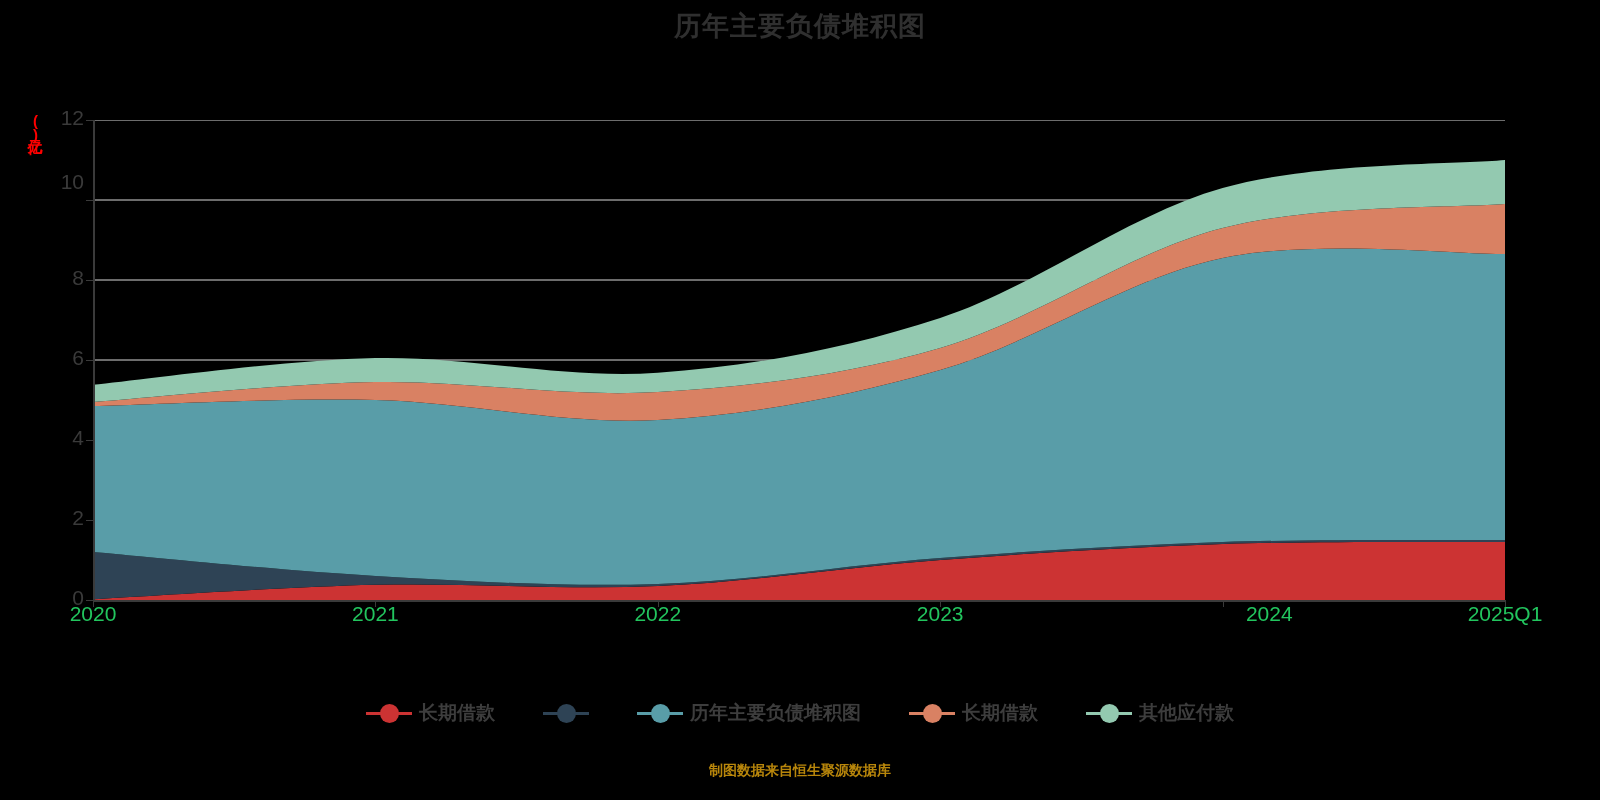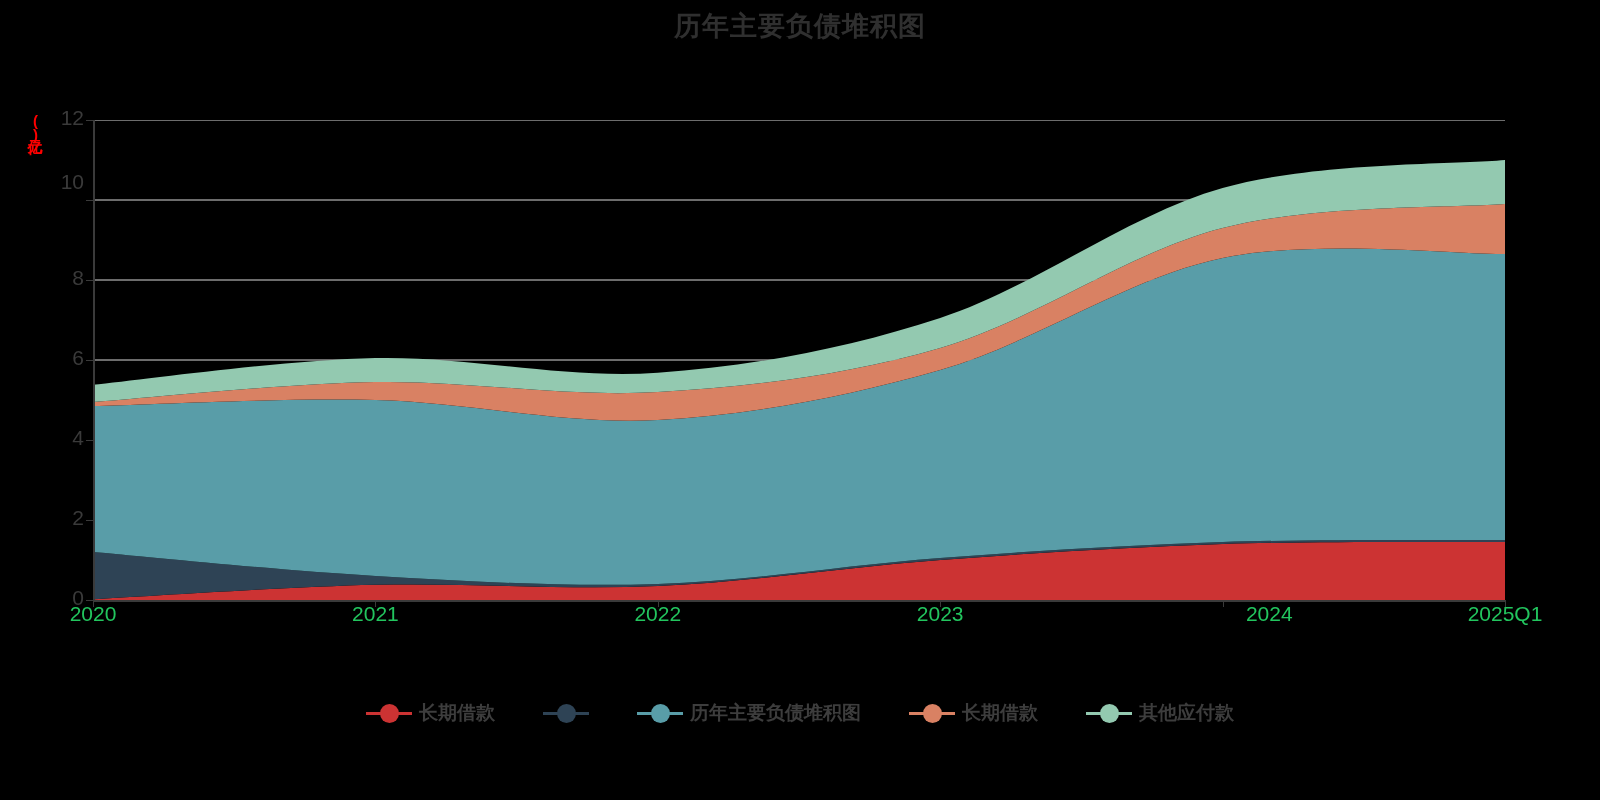--- a/index.html
+++ b/index.html
@@ -136,13 +136,14 @@
       </div>
       <div class="legend-item">
         <div class="legend-mark">
           <div class="legend-line" style="background: rgb(147, 201, 176);"></div>
           <div class="legend-dot" style="background: rgb(147, 201, 176);"></div>
         </div>
         <div class="legend-label">其他应付款</div>
       </div>
     </div>
 
+  <div class="footer">制图数据来自恒生聚源数据库</div>
 </div>
 
 </body></html>

